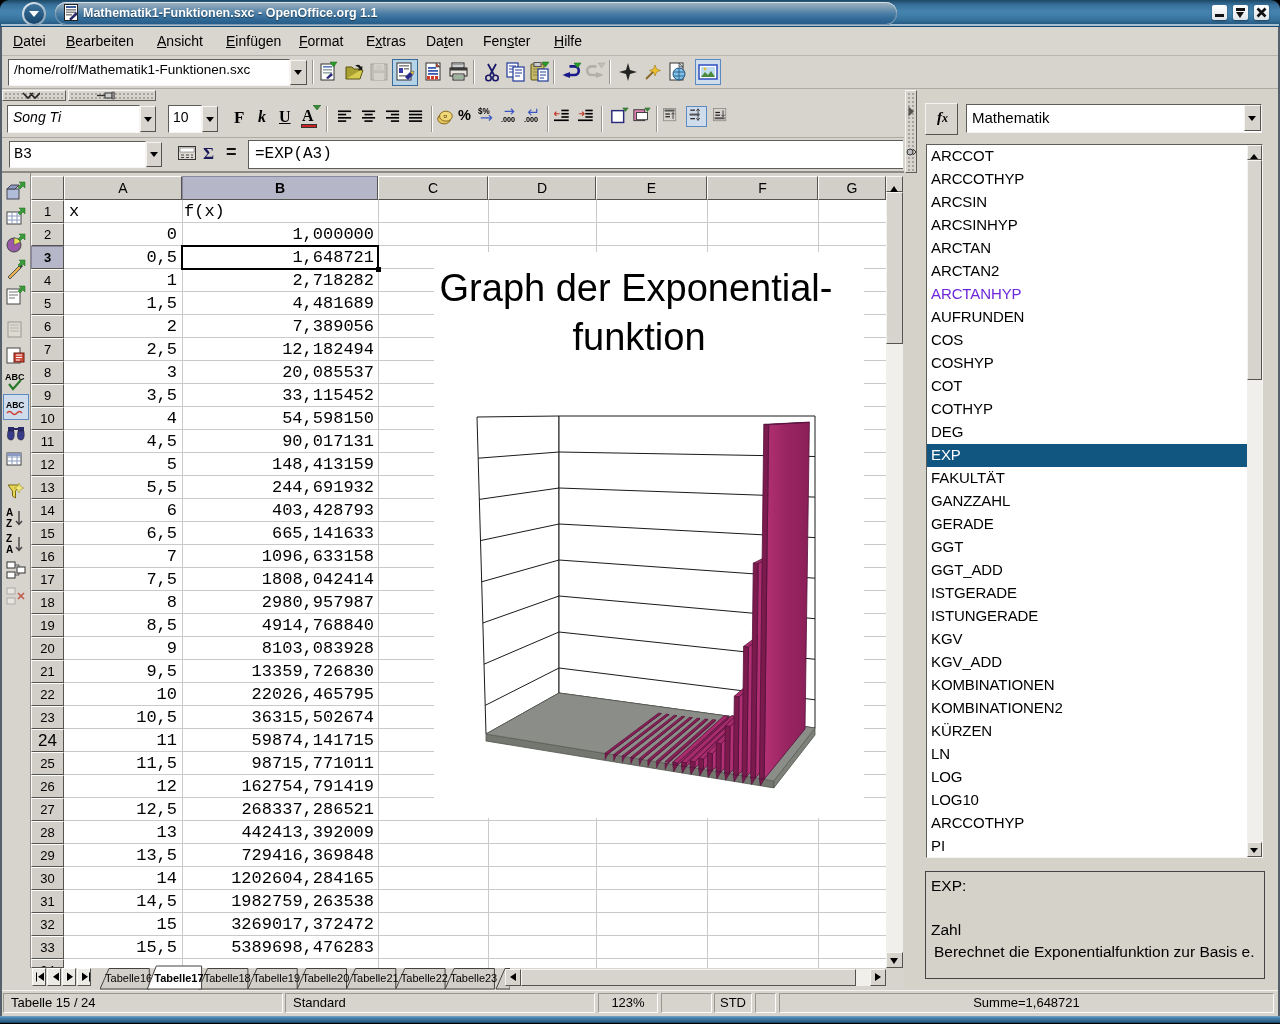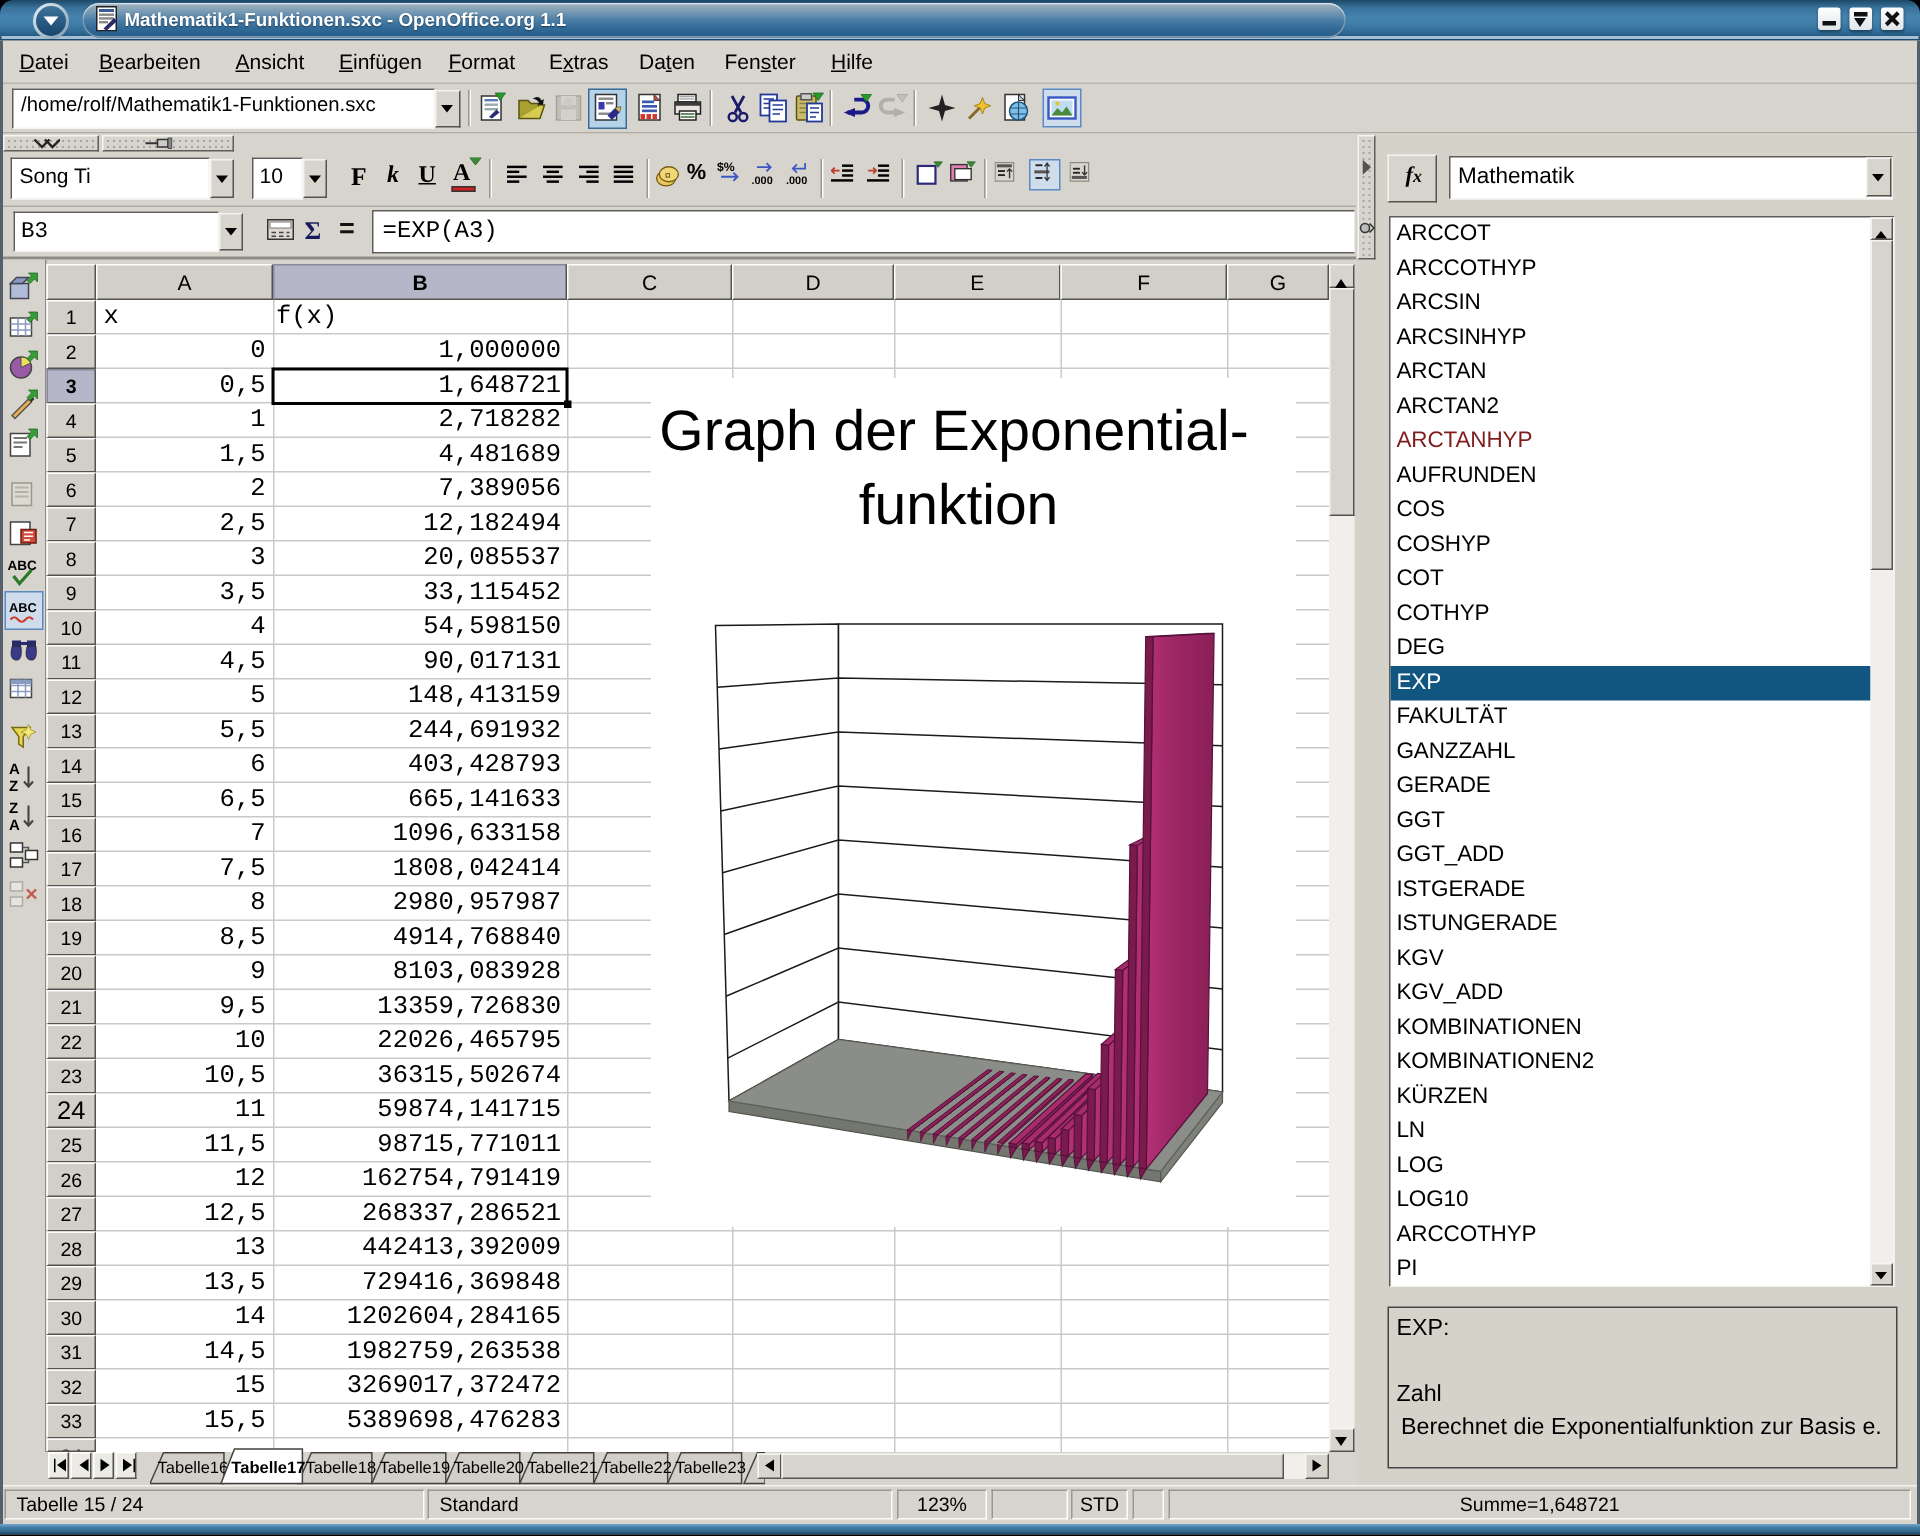--- a/index.html
+++ b/index.html
@@ -170,21 +170,21 @@
 <svg class="abs" style="left:22px;top:92px;" width="18" height="8" viewBox="0 0 18 8">
     <path d="M1 1 l5 5 5-5 M8 1 l5 5 5-5" stroke="#222" stroke-width="1.6" fill="none"></path>
   </svg>
 <svg class="abs" style="left:96px;top:90px;" width="22" height="11" viewBox="0 0 22 11">
     <rect x="9" y="3" width="7" height="5" fill="#ccc" stroke="#333"></rect>
     <rect x="16" y="2" width="2.5" height="7" fill="#888" stroke="#333" stroke-width=".5"></rect>
     <path d="M1 5.5 h8" stroke="#333" stroke-width="1.4"></path>
   </svg>
 <div class="abs" style="left:0;top:102px;width:904px;height:36px;background:#d7d4cd;border-bottom:1px solid #aeaba4;"></div>
 <div class="abs sunk" style="left:7px;top:105px;width:133px;height:28px;"></div>
-<div class="abs" style="left:13px;top:109px;font-size:14px;">Song Ti</div>
+<div class="abs" style="left:13px;top:109px;font-size:14px;font-style:italic;">Song Ti</div>
 <div class="abs btn" style="left:140px;top:106px;width:16px;height:26px;"></div>
 <div class="abs" style="left:144px;top:117px;width:0;height:0;border-left:4px solid transparent;border-right:4px solid transparent;border-top:5px solid #000;"></div>
 <div class="abs sunk" style="left:168px;top:105px;width:34px;height:28px;"></div>
 <div class="abs" style="left:173px;top:109px;font-size:14px;">10</div>
 <div class="abs btn" style="left:202px;top:106px;width:16px;height:26px;"></div>
 <div class="abs" style="left:206px;top:117px;width:0;height:0;border-left:4px solid transparent;border-right:4px solid transparent;border-top:5px solid #000;"></div>
 <div class="abs" style="left:234px;top:108px;font-size:17px;font-weight:bold;font-family:'Liberation Serif',serif;">F</div>
 <div class="abs" style="left:258px;top:108px;font-size:16px;font-weight:bold;font-style:italic;font-family:'Liberation Serif',serif;">k</div>
 <div class="abs" style="left:279px;top:108px;font-size:16px;font-weight:bold;text-decoration:underline;font-family:'Liberation Serif',serif;">U</div>
 <div class="abs" style="left:302px;top:107px;font-size:16px;font-weight:bold;font-family:'Liberation Serif',serif;">A</div>
@@ -642,21 +642,21 @@
 <div class="abs" style="left:972px;top:109px;font-size:15px;">Mathematik</div>
 <div class="abs btn" style="left:1244px;top:105px;width:17px;height:26px;"></div>
 <div class="abs" style="left:1248px;top:116px;width:0;height:0;border-left:4.5px solid transparent;border-right:4.5px solid transparent;border-top:5.5px solid #000;"></div>
 <div class="abs" style="left:926px;top:144px;width:337px;height:714px;background:#fff;border:1px solid #5f5d58;border-right-color:#f6f4f0;border-bottom-color:#f6f4f0;"></div>
 <div class="abs" style="left:931px;top:147px;font-size:15px;letter-spacing:-0.1px;color:#000;">ARCCOT</div>
 <div class="abs" style="left:931px;top:170px;font-size:15px;letter-spacing:-0.1px;color:#000;">ARCCOTHYP</div>
 <div class="abs" style="left:931px;top:193px;font-size:15px;letter-spacing:-0.1px;color:#000;">ARCSIN</div>
 <div class="abs" style="left:931px;top:216px;font-size:15px;letter-spacing:-0.1px;color:#000;">ARCSINHYP</div>
 <div class="abs" style="left:931px;top:239px;font-size:15px;letter-spacing:-0.1px;color:#000;">ARCTAN</div>
 <div class="abs" style="left:931px;top:262px;font-size:15px;letter-spacing:-0.1px;color:#000;">ARCTAN2</div>
-<div class="abs" style="left:931px;top:285px;font-size:15px;letter-spacing:-0.1px;color:#7f1d1d;">ARCTANHYP</div>
+<div class="abs" style="left:931px;top:285px;font-size:15px;letter-spacing:-0.1px;color:#6d28d9;">ARCTANHYP</div>
 <div class="abs" style="left:931px;top:308px;font-size:15px;letter-spacing:-0.1px;color:#000;">AUFRUNDEN</div>
 <div class="abs" style="left:931px;top:331px;font-size:15px;letter-spacing:-0.1px;color:#000;">COS</div>
 <div class="abs" style="left:931px;top:354px;font-size:15px;letter-spacing:-0.1px;color:#000;">COSHYP</div>
 <div class="abs" style="left:931px;top:377px;font-size:15px;letter-spacing:-0.1px;color:#000;">COT</div>
 <div class="abs" style="left:931px;top:400px;font-size:15px;letter-spacing:-0.1px;color:#000;">COTHYP</div>
 <div class="abs" style="left:931px;top:423px;font-size:15px;letter-spacing:-0.1px;color:#000;">DEG</div>
 <div class="abs" style="left:927px;top:444px;width:320px;height:23px;background:#115581;"></div>
 <div class="abs" style="left:931px;top:446px;font-size:15px;letter-spacing:-0.1px;color:#fff;">EXP</div>
 <div class="abs" style="left:931px;top:469px;font-size:15px;letter-spacing:-0.1px;color:#000;">FAKULTÄT</div>
 <div class="abs" style="left:931px;top:492px;font-size:15px;letter-spacing:-0.1px;color:#000;">GANZZAHL</div>

